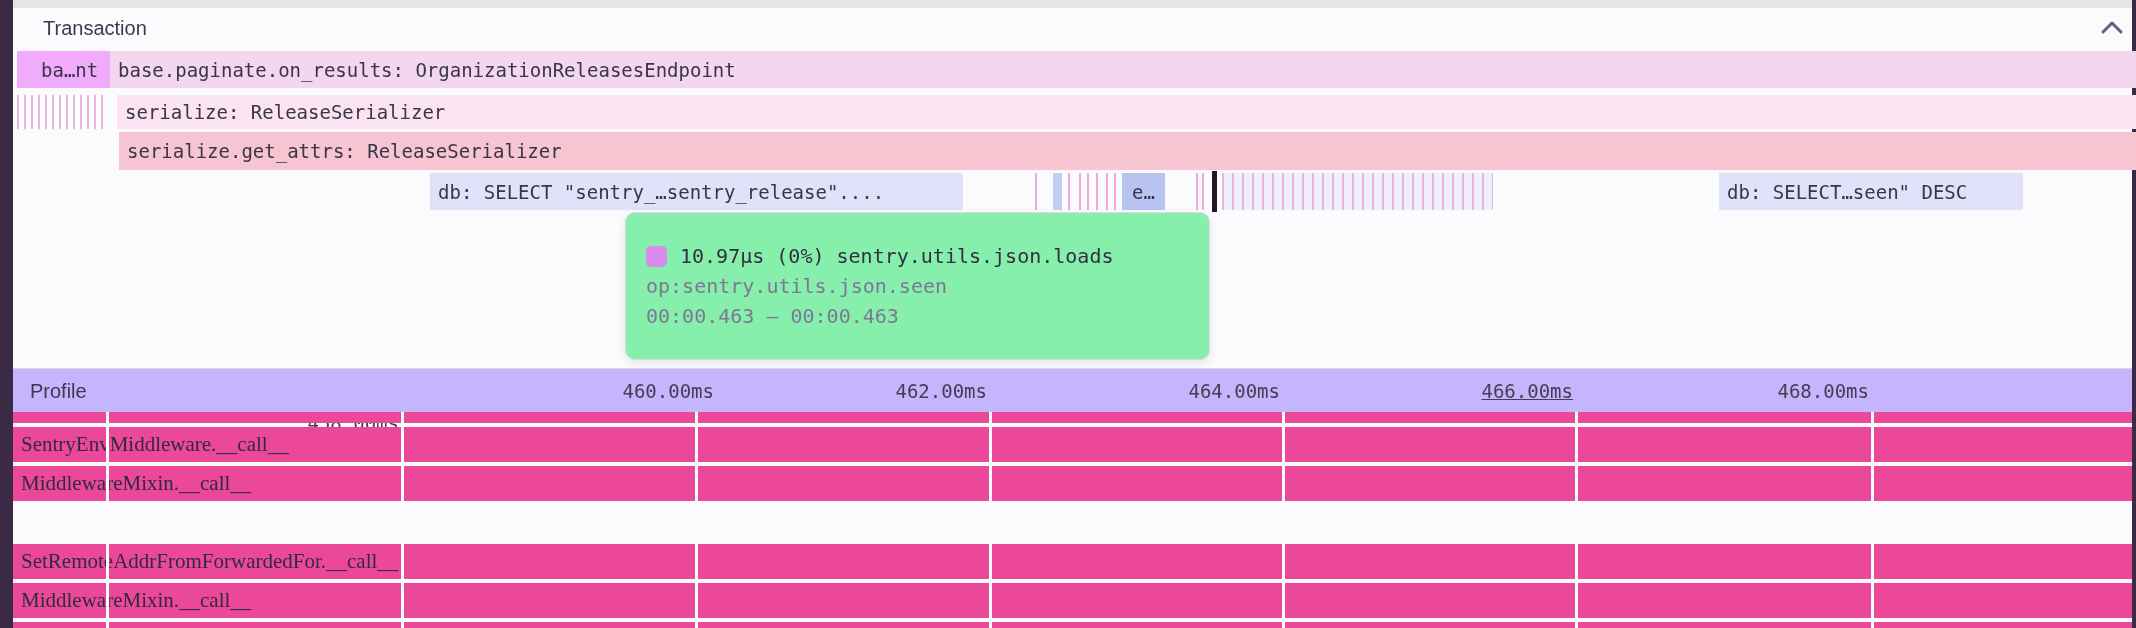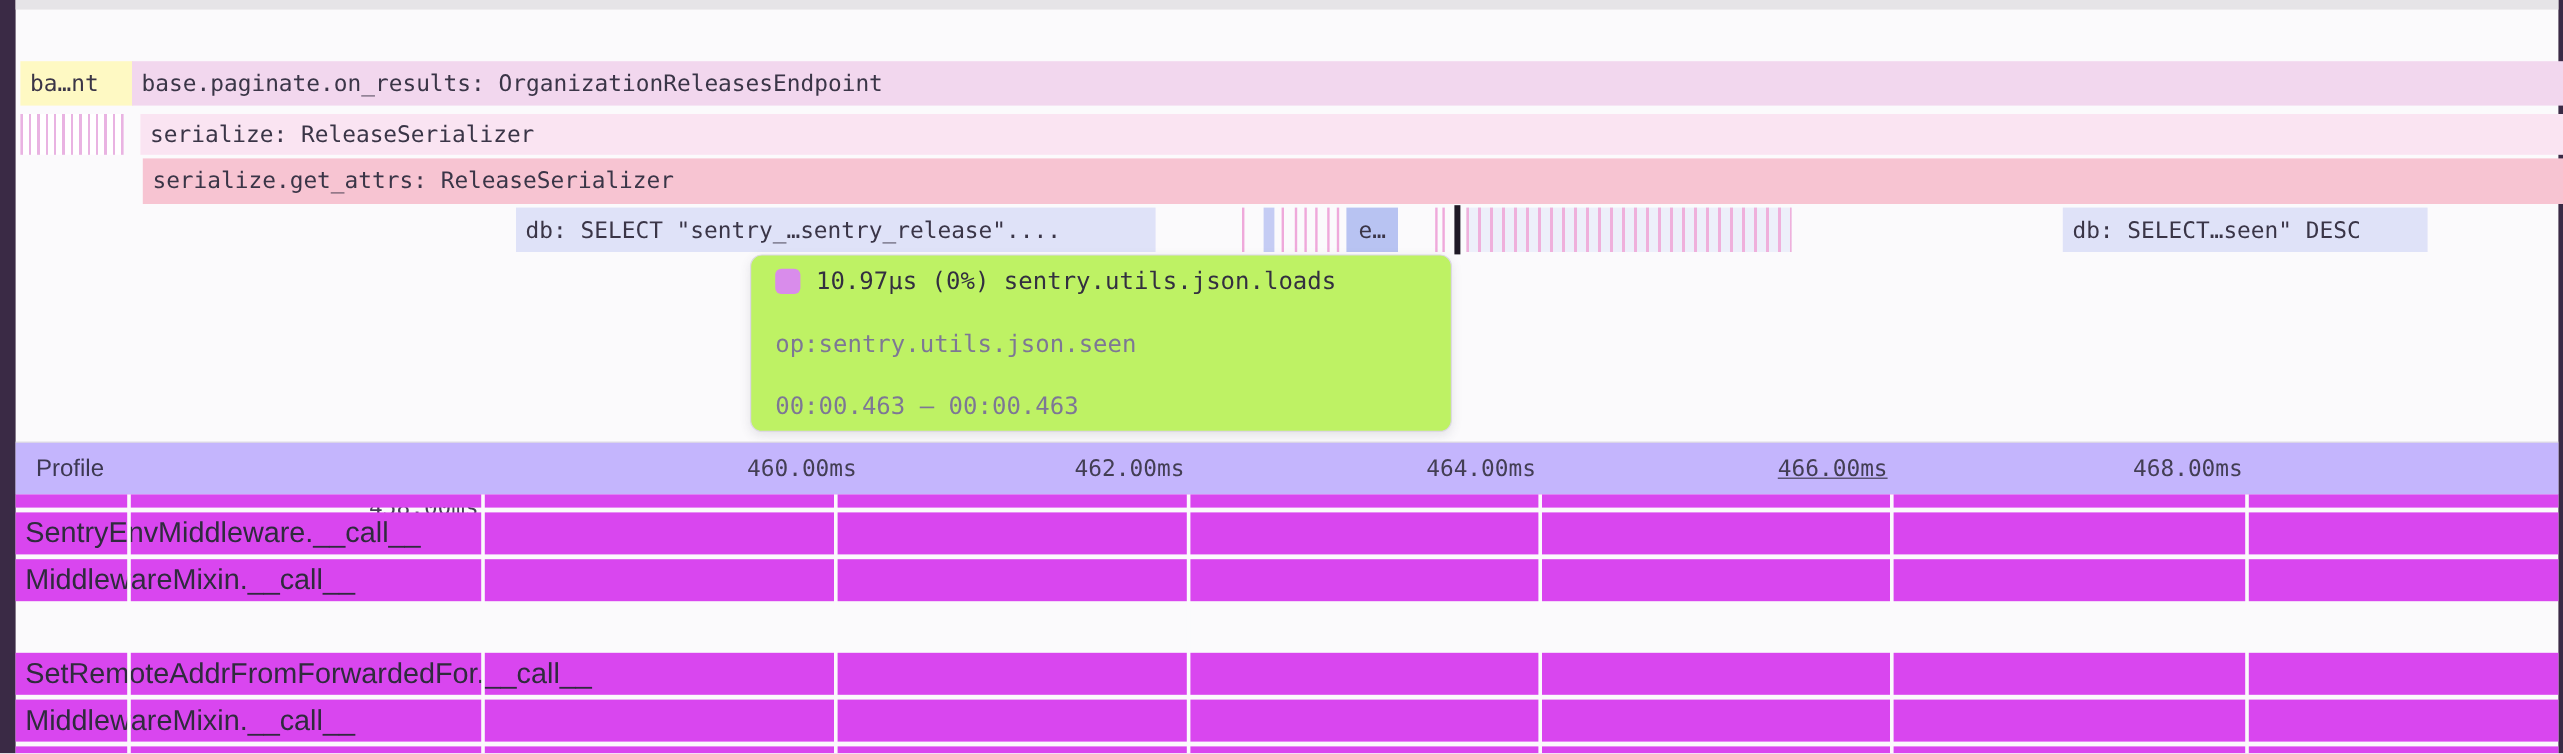--- a/index.html
+++ b/index.html
@@ -6,46 +6,52 @@
   #stage{position:relative;width:2136px;height:628px;background:#fbfafc;overflow:hidden;
          font-family:"Liberation Sans",sans-serif;color:#3d3852;}
   .abs{position:absolute;}
   .bar{position:absolute;display:flex;align-items:center;white-space:nowrap;overflow:hidden;
        font-family:"DejaVu Sans Mono",monospace;font-size:19px;color:#3a3547;}
   .side-strip{position:absolute;top:0;height:628px;background:#3a2a45;}
   .top-strip{position:absolute;left:13px;top:0;width:2119px;height:8px;background:#e6e4e7;}
   .section-title{position:absolute;left:30px;font-size:20px;color:#3d3852;}
   .tick{position:absolute;width:2px;background:#efa9db;}
   .gridline{position:absolute;width:3px;background:#fbfafc;}
-  .flame-row{position:absolute;left:13px;width:2119px;background:#d946ef;display:flex;align-items:center;
-             font-family:Liberation Sans, sans-serif;font-size:24px;color:#2f2b3d;padding-left:8px;box-sizing:border-box;}
+  .flame-row{position:absolute;left:13px;width:2119px;background:#ec4899;display:flex;align-items:center;
+             font-family:Liberation Serif, serif;font-size:21px;color:#2f2b3d;padding-left:8px;box-sizing:border-box;}
   .time-label{position:absolute;width:150px;text-align:right;font-family:"DejaVu Sans Mono",monospace;
               font-size:19px;color:#433e54;top:380px;}
-  #tooltip{position:absolute;left:625px;top:212px;width:585px;height:148px;background:#bef264;
+  #tooltip{position:absolute;left:625px;top:212px;width:585px;height:148px;background:#86efac;
            border:1px solid #dcd8e3;border-radius:10px;box-shadow:0 3px 9px rgba(67,62,84,.12);
-           box-sizing:border-box;padding:9px 20px;display:flex;flex-direction:column;justify-content:space-between;}
+           box-sizing:border-box;padding:31px 20px;display:flex;flex-direction:column;justify-content:space-between;}
   .tt-line{display:flex;align-items:center;font-family:"DejaVu Sans Mono",monospace;font-size:20px;white-space:nowrap;}
   .tt-swatch{width:21px;height:21px;border-radius:5px;background:#d98ceb;margin-right:13px;flex:0 0 auto;}
   .tt-main{color:#332f40;}
   .tt-dim{color:#7d7795;}
   .stripes-pink{background:repeating-linear-gradient(90deg,#e9b3e2 0 2px,#ffffff 2px 7px);}
   .stripes-db{background:#edeffa;
               background-image:repeating-linear-gradient(90deg,#efb0dc 0 2px,rgba(0,0,0,0) 2px 10px);}
 </style>
 </head>
 <body>
 
 <div id="stage">
 
   <div class="side-strip" style="left:0;width:13px;"></div>
   <div class="side-strip" style="left:2132px;width:4px;"></div>
   <div class="top-strip"></div>
 
+  <div class="abs" style="left:13px;top:8px;width:2119px;height:40px;background:#fbfafc;">
+    <div class="section-title" style="top:9px;">Transaction</div>
+    <svg class="abs" style="left:2085px;top:10px;" width="28" height="20" viewBox="0 0 28 20">
+      <polyline points="5,14 14,5 23,14" fill="none" stroke="#6b5b7e" stroke-width="3" stroke-linecap="round" stroke-linejoin="round"></polyline>
+    </svg>
+  </div>
 
-  <div class="bar" style="left:17px;top:51px;width:86px;height:37px;background:#fef9c3;padding-left:8px;">ba…nt</div>
+  <div class="bar" style="left:17px;top:51px;width:86px;height:37px;background:#f0abfc;padding-left:24px;">ba…nt</div>
   <div class="bar" style="left:110px;top:51px;width:2022px;height:37px;background:#f2d7ee;padding-left:8px;">base.paginate.on_results: OrganizationReleasesEndpoint</div>
 
   <div class="abs stripes-pink" style="left:17px;top:95px;width:86px;height:34px;"></div>
   <div class="bar" style="left:117px;top:95px;width:2015px;height:34px;background:#fae4f2;padding-left:8px;">serialize: ReleaseSerializer</div>
 
   <div class="bar" style="left:119px;top:132px;width:2013px;height:38px;background:#f7c4d2;padding-left:8px;">serialize.get_attrs: ReleaseSerializer</div>
 
   <div class="bar" style="left:430px;top:173px;width:525px;height:37px;background:#dfe2f8;padding-left:8px;">db: SELECT "sentry_…sentry_release"....</div>
 
   <div class="tick" style="left:1035px;top:173px;height:37px;"></div>

